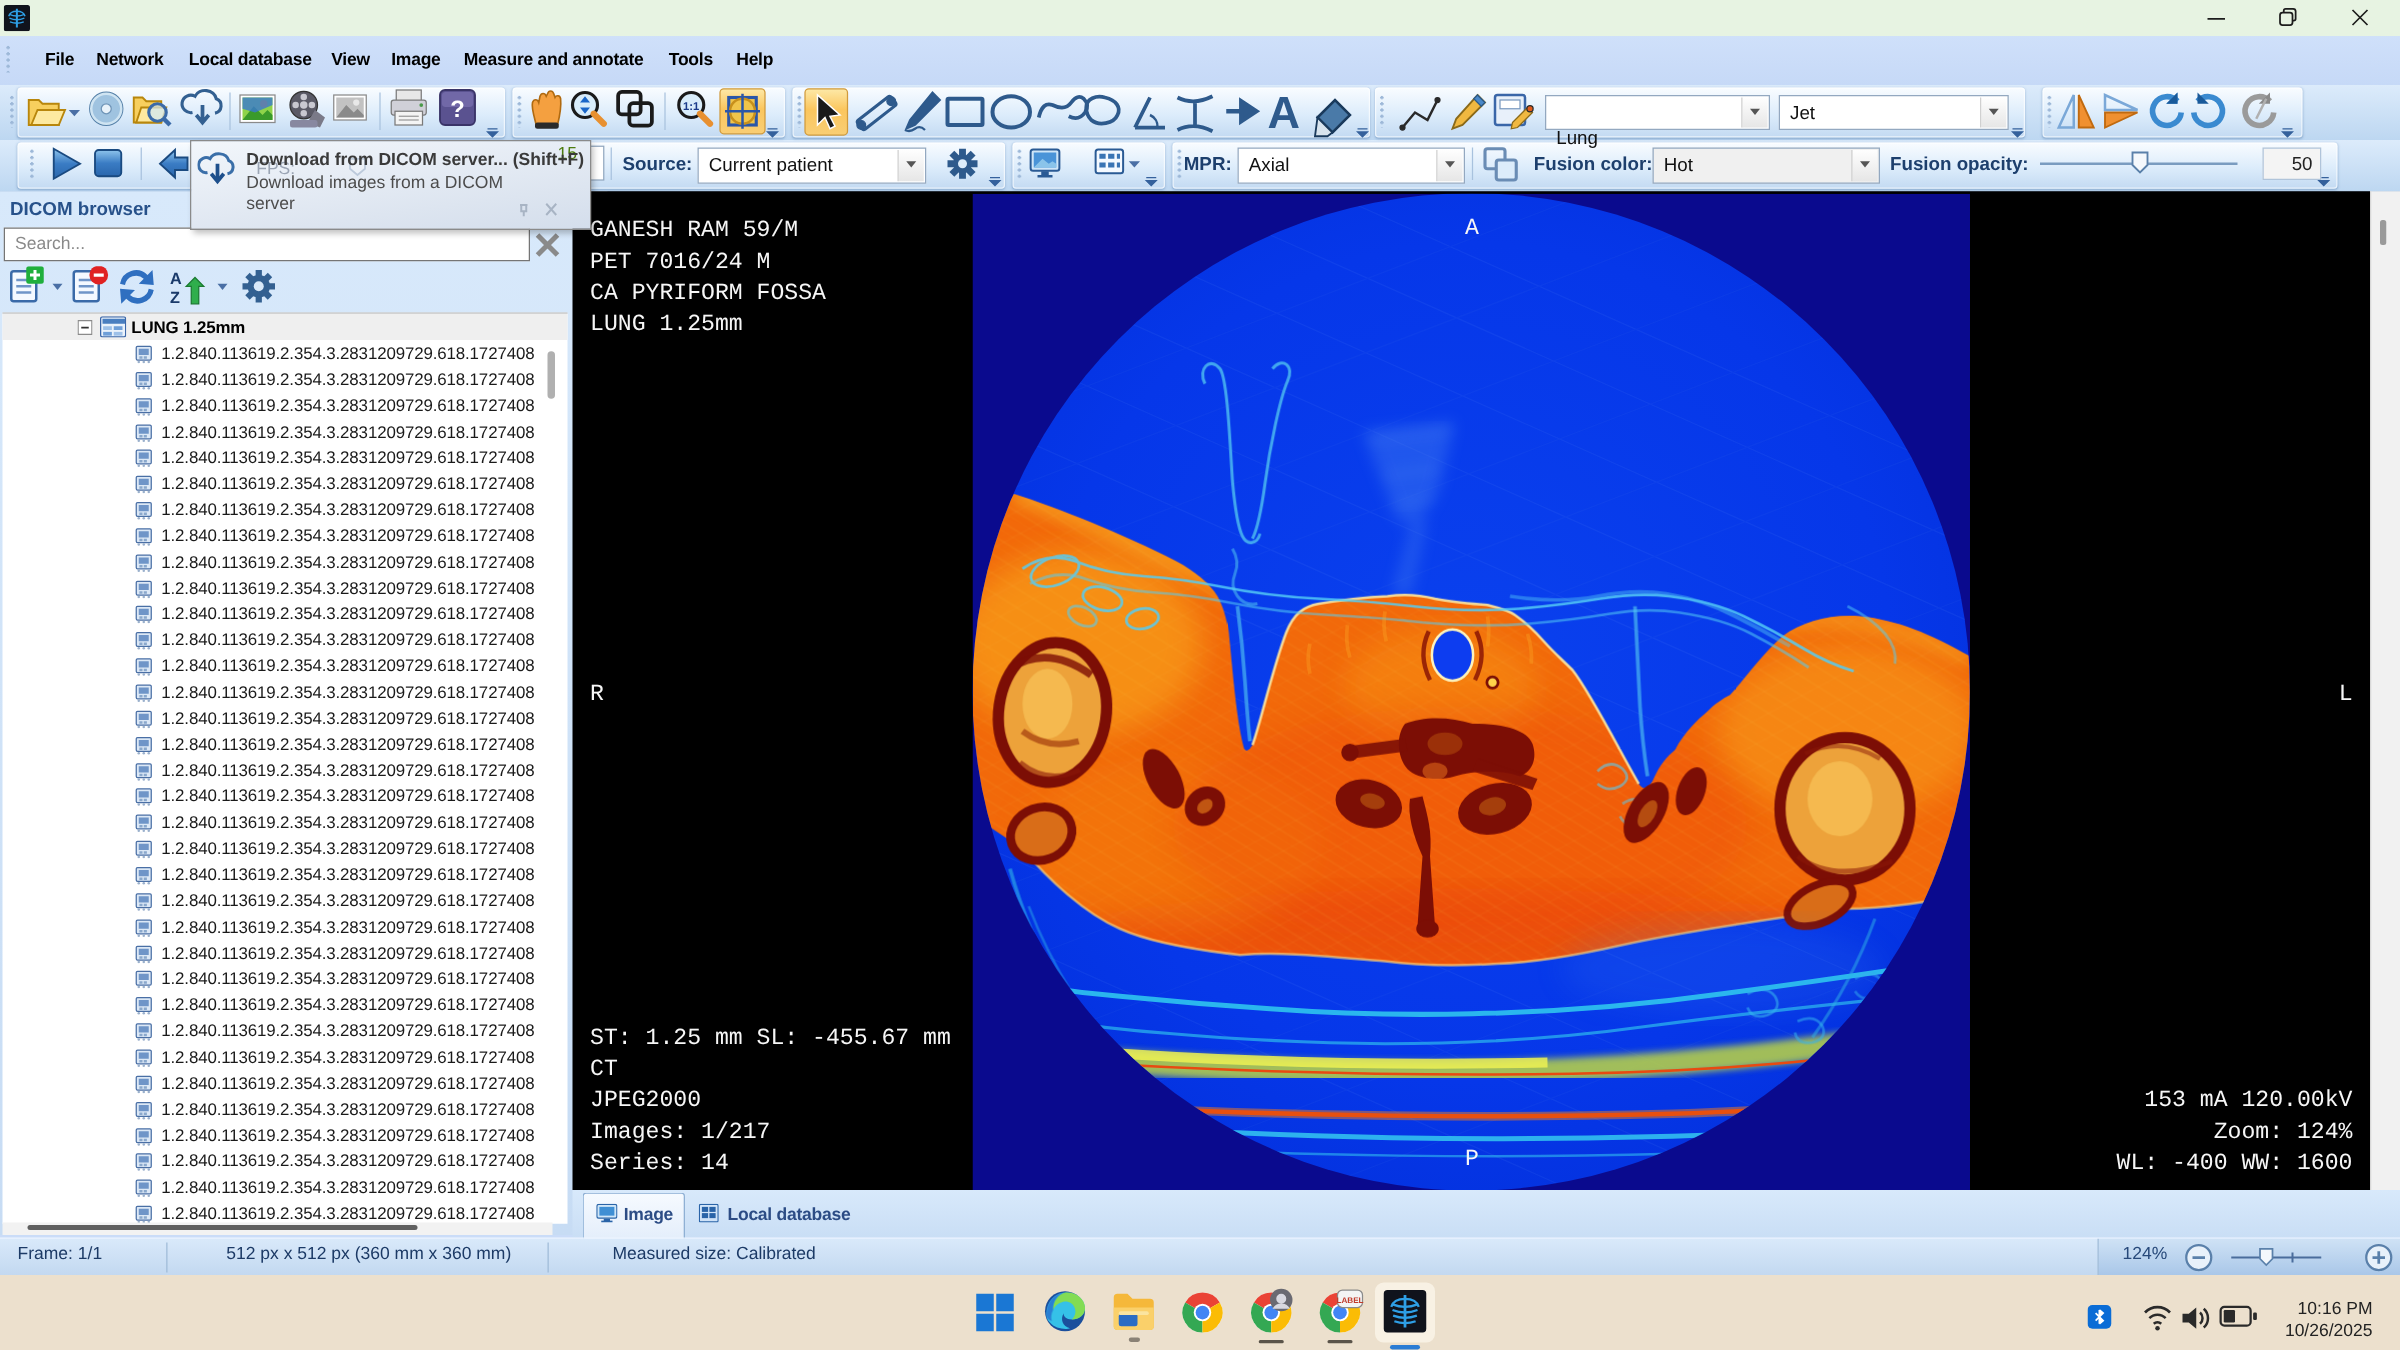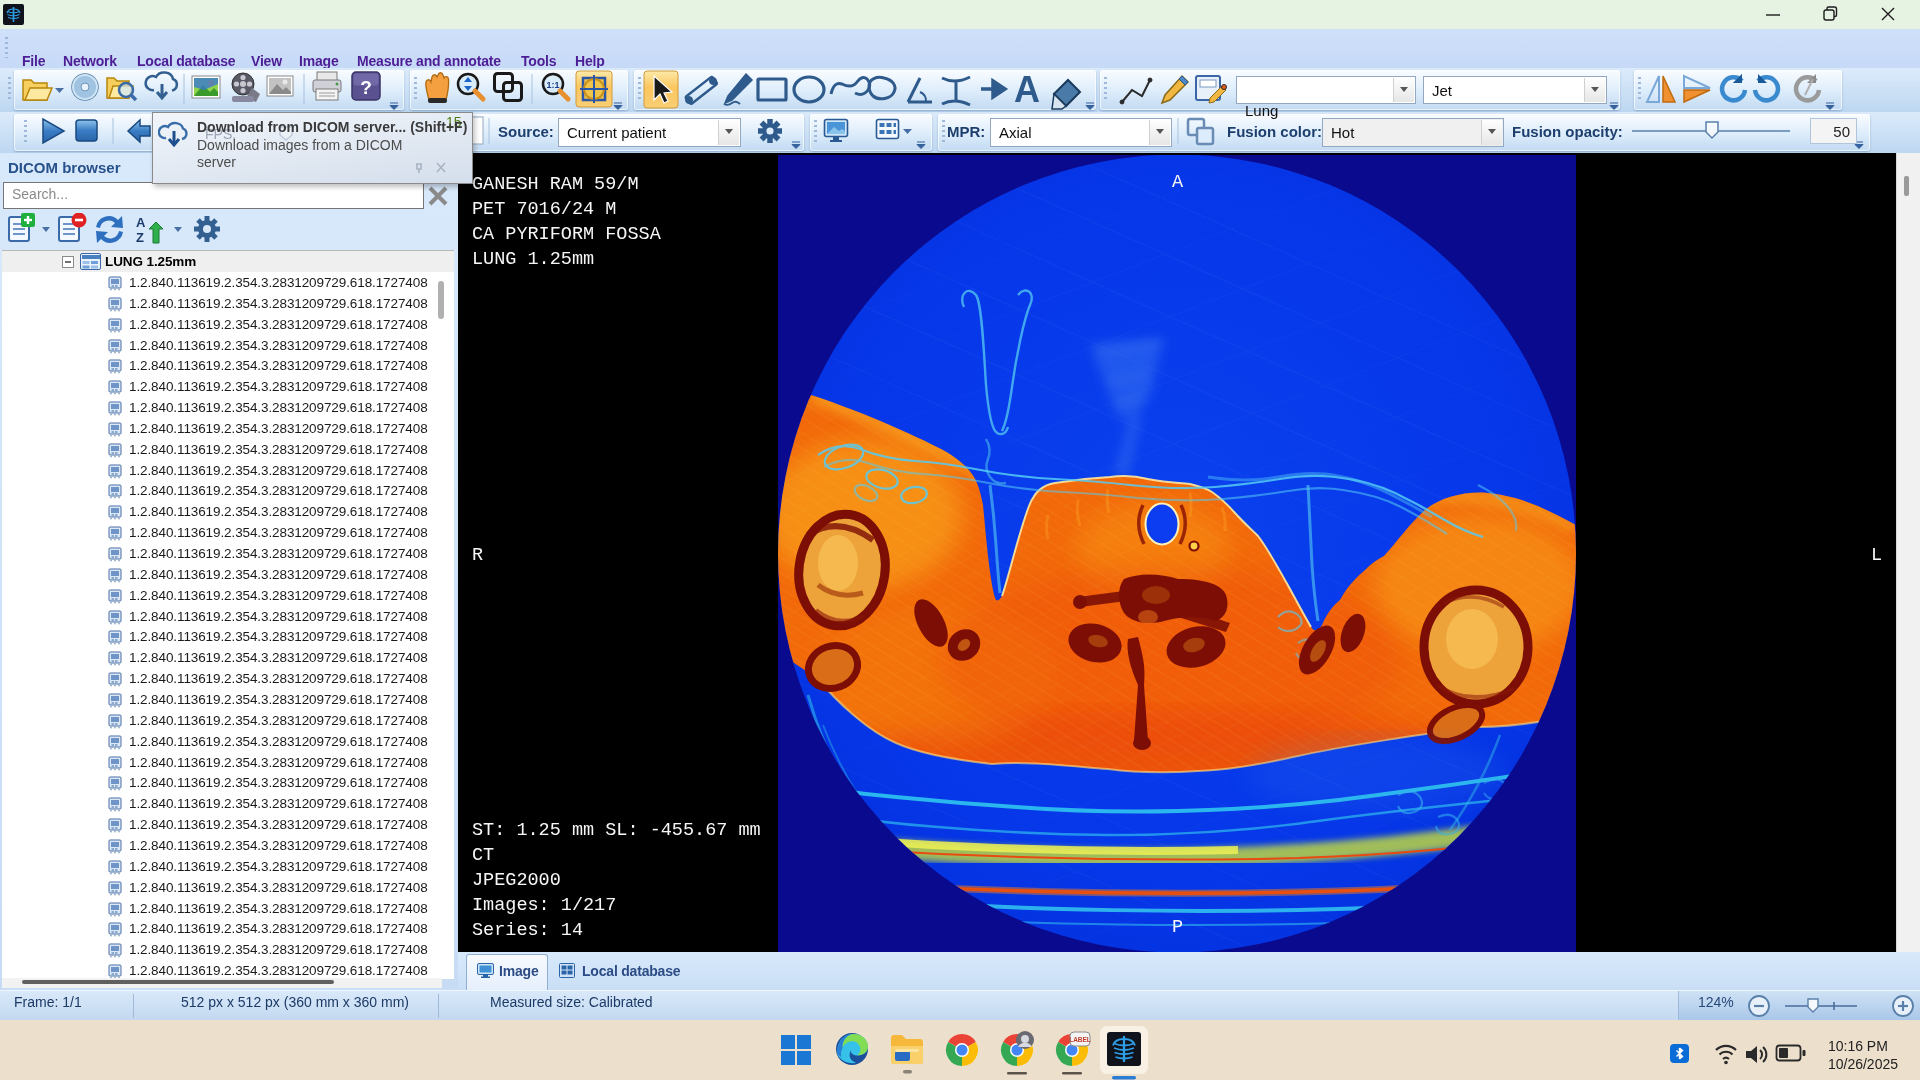--- a/index.html
+++ b/index.html
@@ -1,21 +1,21 @@
 <!DOCTYPE html>
 <html><head><meta charset="utf-8"><style>
 html,body{margin:0;padding:0;background:#000;}
 #app{position:relative;width:1920px;height:1080px;overflow:hidden;font-family:"Liberation Sans",sans-serif;background:#cadcf8;}
 .abs{position:absolute;}
 
 #titlebar{left:0;top:0;width:1920px;height:29px;background:#e7f3e2;}
 #title-text{left:30px;top:6px;font-size:15px;color:#1b1b1b;white-space:nowrap;}
 
 #menubar{left:0;top:29px;width:1920px;height:39px;background:linear-gradient(#cfe0fa,#c6d9f7);}
-.menuitem{position:absolute;top:53px;font-size:14px;font-weight:bold;letter-spacing:-0.2px;color:#4c1d95;}
+.menuitem{position:absolute;top:39px;font-size:14px;font-weight:bold;letter-spacing:-0.2px;color:#000000;margin-left:14px;}
 
 #tb1{left:0;top:68px;width:1920px;height:44px;background:linear-gradient(#dcebfb,#bdd7f1);}
 #tb2{left:0;top:112px;width:1920px;height:41px;background:linear-gradient(#dcebfb,#bdd7f1);border-bottom:1px solid #8fafd2;}
 .grp{position:absolute;border-radius:3px;background:linear-gradient(180deg,#f9fcff,#dcecfb 55%,#c3daf2);box-shadow:0 1px 2px rgba(70,110,160,.45), inset 0 0 0 1px rgba(255,255,255,.65);}
 .grip{position:absolute;width:3px;background-image:radial-gradient(circle at 1.5px 2px,#9db8d8 1.2px,transparent 1.4px);background-size:3px 5px;}
 .combo{position:absolute;background:#fff;border:1px solid #93a8c0;display:flex;align-items:center;font-size:15px;color:#111;}
 .combo .arr{position:absolute;right:1px;top:1px;bottom:1px;width:20px;background:linear-gradient(#fefefe,#e6e6e6);border-left:1px solid #d0d0d0;}
 .combo .arr:after{content:"";position:absolute;left:6px;top:9px;border:4px solid transparent;border-top:5px solid #555;}
 .lbl{position:absolute;font-size:15px;font-weight:bold;color:#1d3f6d;}
 
@@ -38,21 +38,21 @@
 
 #tabstrip{left:458px;top:952px;width:1462px;height:38px;background:linear-gradient(#d8e9fb,#c9def5);}
 #tab1{left:8px;top:2px;width:80px;height:36px;background:linear-gradient(#f6faff,#e4eefb);border:1px solid #8fb0d4;border-bottom:none;border-radius:3px 3px 0 0;}
 .tabtxt{position:absolute;font-size:14px;font-weight:bold;color:#2c4c85;letter-spacing:-0.2px;}
 
 #statusbar{left:0;top:990px;width:1920px;height:30px;background:linear-gradient(#d9e9fa,#c2d8f0);border-top:1px solid #eef6ff;}
 .stxt{position:absolute;top:3px;font-size:14px;color:#1c3a66;}
 .ssep{position:absolute;top:3px;height:24px;width:1px;background:#9fbbd8;}
 
 #taskbar{left:0;top:1020px;width:1920px;height:60px;background:#ece0cd;}
-#traytime{right:22px;top:1037px;position:absolute;font-size:14px;color:#222;line-height:18px;}
+#traytime{right:22px;top:1037px;position:absolute;text-align:right;font-size:14px;color:#222;line-height:18px;}
 </style></head><body>
 <div id="app">
   <div id="titlebar" class="abs"></div>
   <svg class="abs" style="left:3px;top:4px" width="21" height="21">
       <rect width="21" height="21" rx="2" fill="#10131c"></rect>
       <g stroke="#2e9fe6" stroke-width="1.6" fill="none">
         <line x1="10.5" y1="3" x2="10.5" y2="18"></line>
         <path d="M10.5 5 C6 5 4.5 7 4 9 M10.5 5 C15 5 16.5 7 17 9" stroke-width="1.2"></path>
         <path d="M4.5 7.5 Q10.5 10 16.5 7.5 M4.5 10.5 Q10.5 13 16.5 10.5 M5 13.5 Q10.5 15.5 16 13.5" stroke-width="1.2"></path>
       </g>
@@ -997,20 +997,23 @@
 LUNG 1.25mm</div>
   <div class="ovl" style="left:1172px;top:172px;">A</div>
   <div class="ovl" style="left:472px;top:545px;">R</div>
   <div class="ovl" style="left:1871px;top:545px;">L</div>
   <div class="ovl" style="left:1172px;top:917px;">P</div>
   <div class="ovl" style="left:472px;top:818px;line-height:25px;">ST: 1.25 mm SL: -455.67 mm
 CT
 JPEG2000
 Images: 1/217
 Series: 14</div>
+  <div class="ovl" style="left:1582px;top:868px;line-height:25px;text-align:right;width:300px;">153 mA 120.00kV
+Zoom: 124%
+WL: -400 WW: 1600</div>
 
   <div id="tabstrip" class="abs">
     <div id="tab1" class="abs"></div>
     <svg class="abs" style="left:19px;top:11px" width="17" height="15">
         <rect x="0.5" y="0.5" width="16" height="11" rx="1.5" fill="#cfe6f8" stroke="#2a64a8"></rect>
         <rect x="2.5" y="2.5" width="12" height="7" fill="#3f8fd4"></rect>
         <rect x="6" y="12" width="5" height="2" fill="#2a64a8"></rect>
         <rect x="4" y="13.5" width="9" height="1.5" fill="#2a64a8"></rect>
       </svg>
     <div class="tabtxt" style="left:41px;top:11px;">Image</div>

